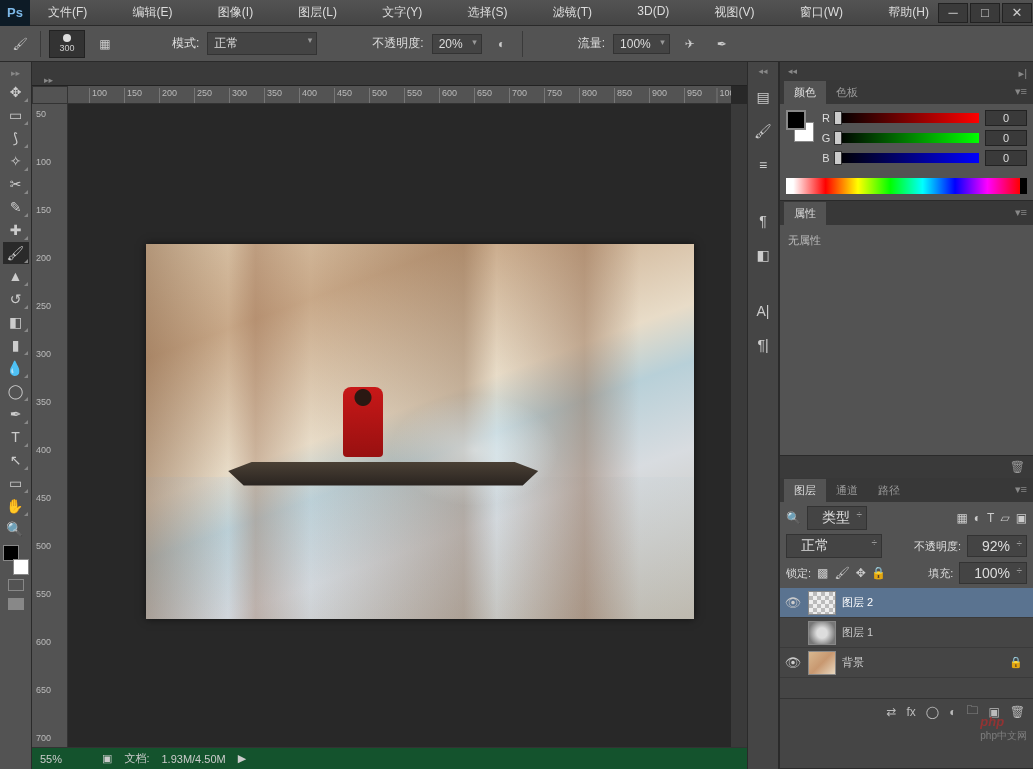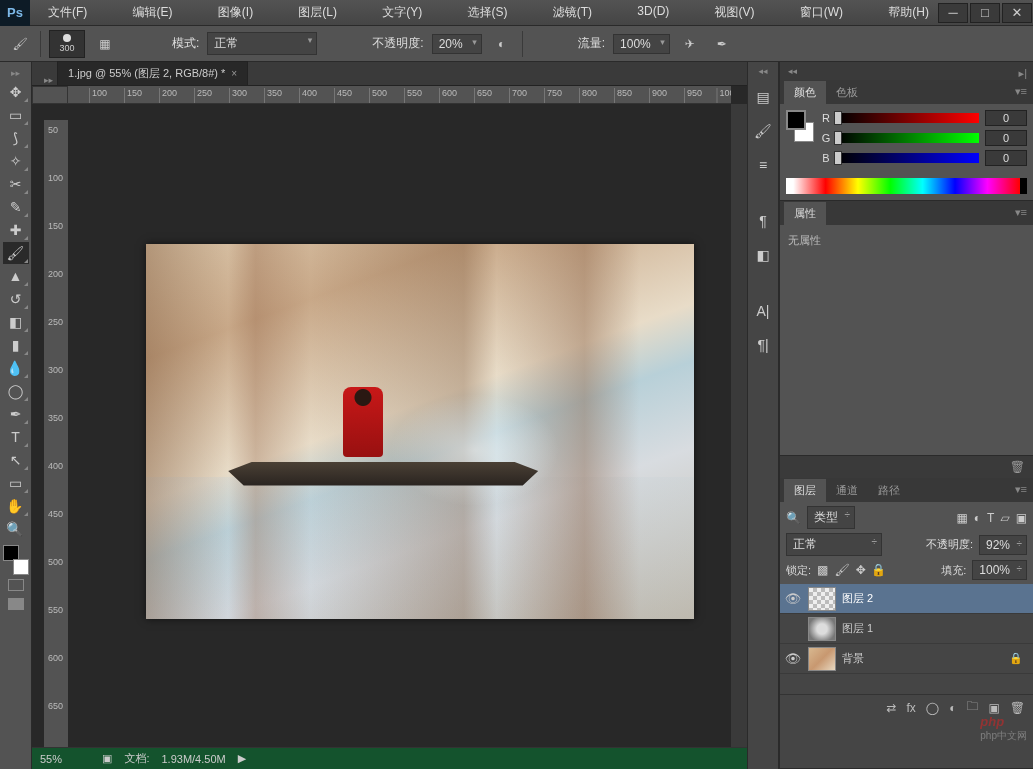--- a/index.html
+++ b/index.html
@@ -45,21 +45,21 @@
 .panel-strip .strip-btn { width:26px; height:26px; display:flex; align-items:center; justify-content:center; color:#ccc; font-size:14px; margin-top:6px;}
 
 
 .canvas-area { flex: 1; background: #282828; position: relative; display:flex; flex-direction:column;}
 .doc-tabs { height: 24px; display: flex; background:#3a3a3a; padding-left:8px; align-items:flex-end;border-bottom:1px solid #222;}
 .tab-grip{font-size:9px;color:#888;padding:0 4px;}
 .doc-tab { background:#282828; padding: 4px 10px; font-size: 11px; color: #ccc; border:1px solid #222; border-bottom:none;display:flex;align-items:center;gap:6px;}
 .doc-tab .close{font-size:10px;color:#999;}
 .ruler-corner{position:absolute;top:24px;left:0;width:36px;height:18px;background:#535353;border:1px solid #333;}
 .ruler-h { position:absolute; top:24px; left:36px; right:16px; height:18px; background:#535353; border-bottom:1px solid #333; overflow:hidden;}
-.ruler-v { position:absolute; top:42px; left:12px; width:36px; bottom:22px; background:#535353; border-right:1px solid #333; overflow:hidden;margin-top:16px;}
+.ruler-v { position:absolute; top:42px; left:0; width:36px; bottom:22px; background:#535353; border-right:1px solid #333; overflow:hidden;}
 .ruler-tick{position:absolute;font-size:9px;color:#bbb;}
 .ruler-h .ruler-tick{top:2px; transform:translateX(-50%); border-left:1px solid #777; padding-left:2px; height:16px;}
 .ruler-v .ruler-tick{left:4px; transform:translateY(-50%); width:32px;}
 .viewport { position:absolute; top:42px; left:36px; right:16px; bottom:22px; background:#282828; overflow:hidden;}
 .canvas-img { position:absolute; top:140px; left:78px; width:548px; height:375px; background: linear-gradient(160deg,#d9c4a8 0%,#c8a888 20%,#e8dcc8 45%,#b8d0d8 55%,#d8dce0 70%,#c0b8a8 100%); box-shadow:0 0 8px rgba(0,0,0,0.6);}
 .canvas-overlay{position:absolute;inset:0;background:
  radial-gradient(ellipse 120px 80px at 60% 55%, rgba(255,255,255,0.5), transparent 70%),
  linear-gradient(90deg, rgba(120,80,50,0.4) 0%, transparent 15%, rgba(140,90,60,0.3) 20%, transparent 30%, rgba(110,70,40,0.3) 58%, transparent 64%, rgba(130,85,55,0.4) 80%, transparent 90%);}
 .canvas-person{position:absolute;left:36%;top:38%;width:40px;height:70px;background:radial-gradient(circle at 50% 15%,#2a1812 0 8px,transparent 9px),linear-gradient(#c81818,#981010);border-radius:8px 8px 4px 4px;}
 .canvas-boat{position:absolute;left:15%;top:58%;width:310px;height:24px;background:linear-gradient(#4a4035,#2a2420);clip-path:polygon(0 40%,8% 0,92% 0,100% 40%,95% 100%,5% 100%);}
@@ -93,21 +93,21 @@
 .slider-row .thumb{position:absolute;left:0;top:-2px;width:8px;height:14px;background:#ccc;border:1px solid #333;transform:translateX(-50%);}
 .slider-row .val{width:42px;background:#3a3a3a;border:1px solid #222;text-align:center;font-size:11px;color:#ddd;padding:1px 0;}
 .color-ramp{height:16px;margin-top:6px;background:linear-gradient(90deg,#fff 0%,#fff 3%,red,yellow,lime,cyan,blue,magenta,red 97%,#000 97%,#000);}
 
 
 .props-body{min-height:230px;color:#bbb;font-size:11px;padding:8px;}
 
 
 .layers-controls{display:flex;flex-direction:column;gap:4px;padding:4px 6px;background:#535353;}
 .layers-row{display:flex;align-items:center;gap:6px;}
-.layers-row .dd{background:#444;border:1px solid #333;padding:2px 16px 2px 6px;color:#ddd;font-size:12px;position:relative;flex:0 0 auto;}
+.layers-row .dd{background:#444;border:1px solid #333;padding:2px 16px 2px 14px;color:#ddd;font-size:14px;position:relative;flex:0 0 auto;}
 .layers-row .dd::after{content:"÷";position:absolute;right:4px;top:2px;font-size:10px;color:#999;}
 .layers-row .lbl{font-size:11px;color:#ddd;}
 .layers-row .spacer{flex:1;}
 .lock-icons{display:flex;gap:6px;align-items:center;color:#ccc;font-size:12px;}
 .layer-list{background:#454545;min-height:110px;}
 .layer-item{display:flex;align-items:center;height:30px;border-bottom:1px solid #3a3a3a;padding:0 4px;gap:6px;}
 .layer-item.selected{background:#5a7390;color:#fff;}
 .layer-eye{width:18px;text-align:center;font-size:13px;color:#ccc;}
 .layer-thumb{width:28px;height:24px;border:1px solid #888;background:#888;}
 .layer-thumb.checker{background:repeating-conic-gradient(#bbb 0 25%,#eee 0 50%) 0 0/8px 8px;}
@@ -199,24 +199,20 @@
         <div class="mode-icon"></div>
       </div>
     <div class="tool-mode">
         <div class="mode-icon filled"></div>
       </div>
   </div>
 
   <div class="canvas-area">
     <div class="doc-tabs">
       <span class="tab-grip">▸▸</span>
-      <div class="doc-tab">
-        <span>1.jpg @ 55% (图层 2, RGB/8#) *</span>
-        <span class="close">×</span>
-      </div>
     </div>
     <div class="ruler-corner"></div>
     <div class="ruler-h" id="rulerH">
         <div class="ruler-tick" style="left: 30px;">100</div>
         <div class="ruler-tick" style="left: 65px;">150</div>
         <div class="ruler-tick" style="left: 100px;">200</div>
         <div class="ruler-tick" style="left: 135px;">250</div>
         <div class="ruler-tick" style="left: 170px;">300</div>
         <div class="ruler-tick" style="left: 205px;">350</div>
         <div class="ruler-tick" style="left: 240px;">400</div>

